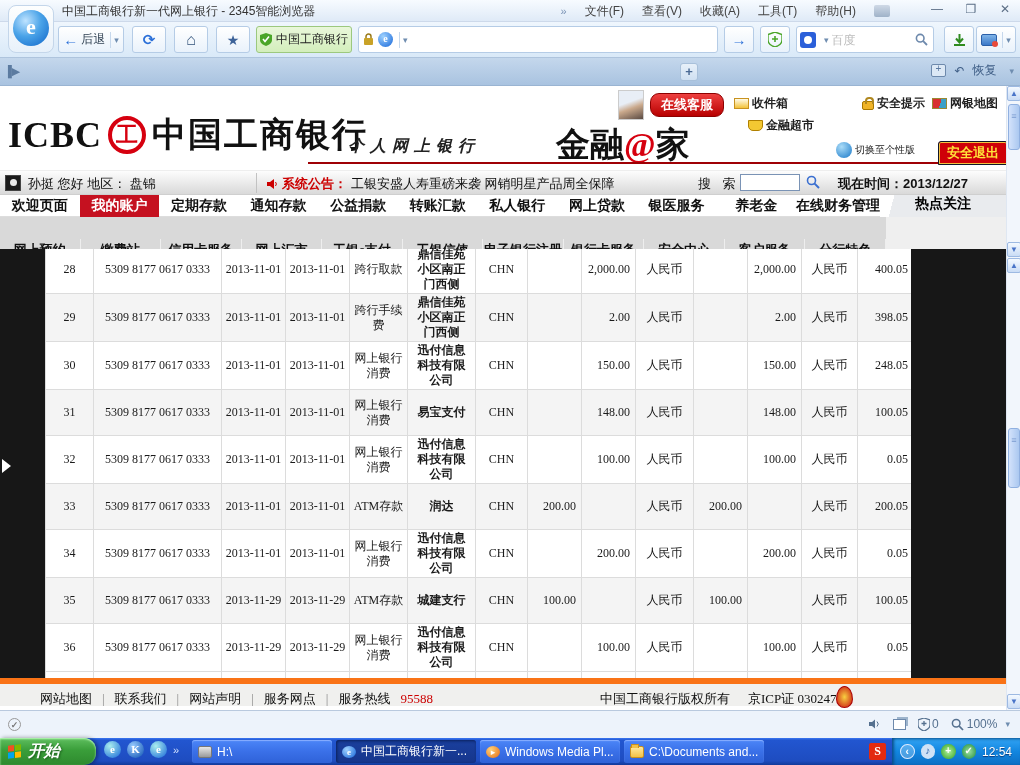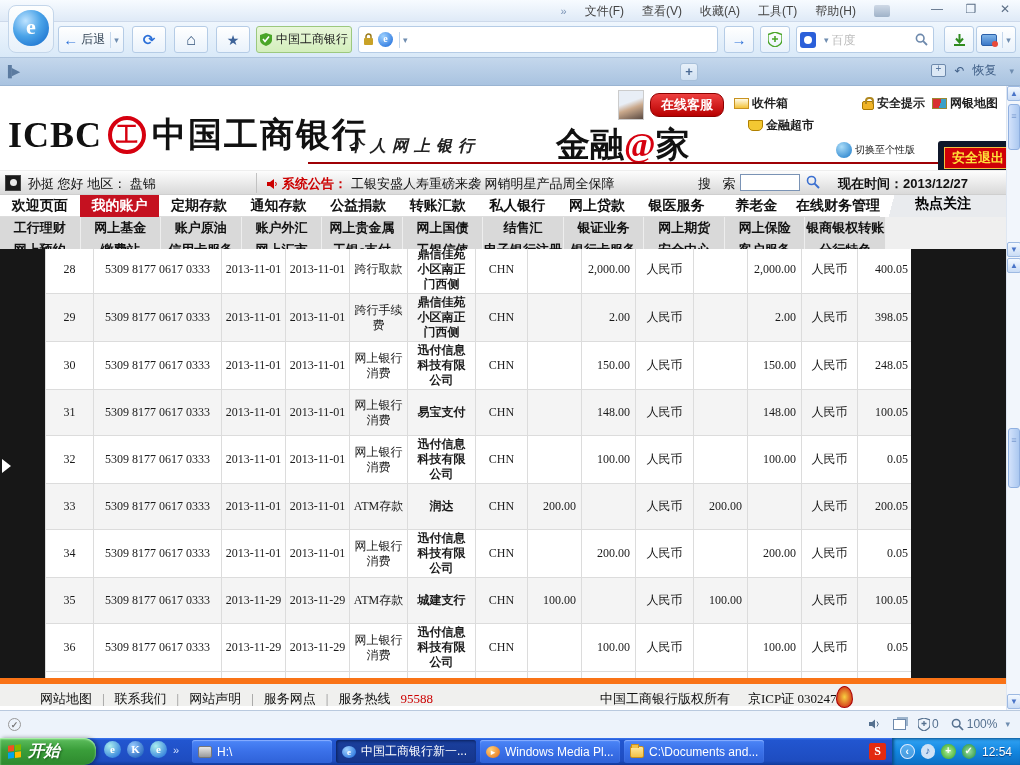--- a/index.html
+++ b/index.html
@@ -86,21 +86,21 @@
   .brand .icbc{font:bold 36px "Liberation Serif",serif;color:#111;letter-spacing:1px;}
   .emblem{width:38px;height:38px;border:4px solid #d6000f;border-radius:50%;margin:0 6px;
     color:#d6000f;font:bold 22px/30px "Liberation Serif",serif;text-align:center;}
   .brand .cn{font:bold 34px "Liberation Serif",serif;color:#111;letter-spacing:2px;}
   .subtitle{position:absolute;left:348px;top:50px;font:bold italic 16px "Liberation Serif",serif;letter-spacing:6px;color:#222;}
   .slogan{position:absolute;left:556px;top:36px;font:bold 34px "Liberation Serif",serif;color:#111;}
   .slogan .at{color:#d6000f;}
   .redline{position:absolute;left:308px;top:76px;width:698px;height:2px;background:#9e0005;}
   .switch-link{position:absolute;left:836px;top:56px;display:flex;align-items:center;gap:3px;font-size:10px;color:#222;}
   .globe-icon{width:16px;height:16px;border-radius:50%;background:radial-gradient(circle at 35% 30%,#aadcf8,#1878c8);}
-  .logout-btn{position:absolute;left:938px;top:55px;padding:2px 8px;background:#cf0008;border:6px solid #0f172a;
+  .logout-btn{position:absolute;left:938px;top:55px;padding:2px 8px;background:#cf0008;border:1px solid #0f172a;
     box-shadow:0 0 0 1px #f4c040 inset;color:#ffe23a;font-weight:bold;font-size:13px;border-radius:3px 3px 0 0;}
 
   
   .userbar{position:absolute;left:0;top:84px;width:1006px;height:25px;
     background:linear-gradient(#fdfdfd,#d9d9d9);border-top:1px solid #eee;border-bottom:1px solid #cfcfcf;
     font-size:13px;color:#111;}
   .user-avatar{position:absolute;left:5px;top:4px;width:16px;height:16px;background:#1a1a1a;border:1px solid #444;}
   .user-avatar::after{content:"";position:absolute;left:4px;top:3px;width:7px;height:7px;border-radius:50%;background:#e8e8e8;}
   .greeting{position:absolute;left:28px;top:4px;}
   .ub-divider{position:absolute;left:256px;top:2px;width:1px;height:20px;background:#c2c2c2;}
@@ -208,20 +208,21 @@
   .plus{background:radial-gradient(#aef09a,#2f9e1f);}
   .shld{background:radial-gradient(#9ae0a0,#1d8a3a);}
   .clock{font-size:12px;color:#fff;text-shadow:0 1px 1px #0a3a7a;}
 
   svg{display:block;}
 </style>
 </head>
 <body>
 
 <div class="titlebar">
+  <span class="title-text">中国工商银行新一代网上银行 - 2345智能浏览器</span>
   <div class="menubar">
     <span class="menu-chevron">»</span>
     <span id="menus-box" style="display:flex;gap:18px;">
         <span>文件(F)</span>
         <span>查看(V)</span>
         <span>收藏(A)</span>
         <span>工具(T)</span>
         <span>帮助(H)</span>
       </span>
     <span class="skin-btn"></span>
@@ -385,33 +386,20 @@
         <span class="nitem">转账汇款</span>
         <span class="nitem">私人银行</span>
         <span class="nitem">网上贷款</span>
         <span class="nitem">银医服务</span>
         <span class="nitem">养老金</span>
         <span class="nitem">在线财务管理</span>
       </div>
     <div class="nav1-right">热点关注</div>
   </div>
   <div class="nav2">
-    <div class="navgray-items" id="nav2-box">
-        <span class="nitem">工行理财</span>
-        <span class="nitem">网上基金</span>
-        <span class="nitem">账户原油</span>
-        <span class="nitem">账户外汇</span>
-        <span class="nitem">网上贵金属</span>
-        <span class="nitem">网上国债</span>
-        <span class="nitem">结售汇</span>
-        <span class="nitem">银证业务</span>
-        <span class="nitem">网上期货</span>
-        <span class="nitem">网上保险</span>
-        <span class="nitem">银商银权转账</span>
-      </div>
     <div class="navtail"></div>
   </div>
   <div class="nav3">
     <div class="navgray-items" id="nav3-box">
         <span class="nitem">网上预约</span>
         <span class="nitem">缴费站</span>
         <span class="nitem">信用卡服务</span>
         <span class="nitem">网上汇市</span>
         <span class="nitem">工银e支付</span>
         <span class="nitem">工银信使</span>

